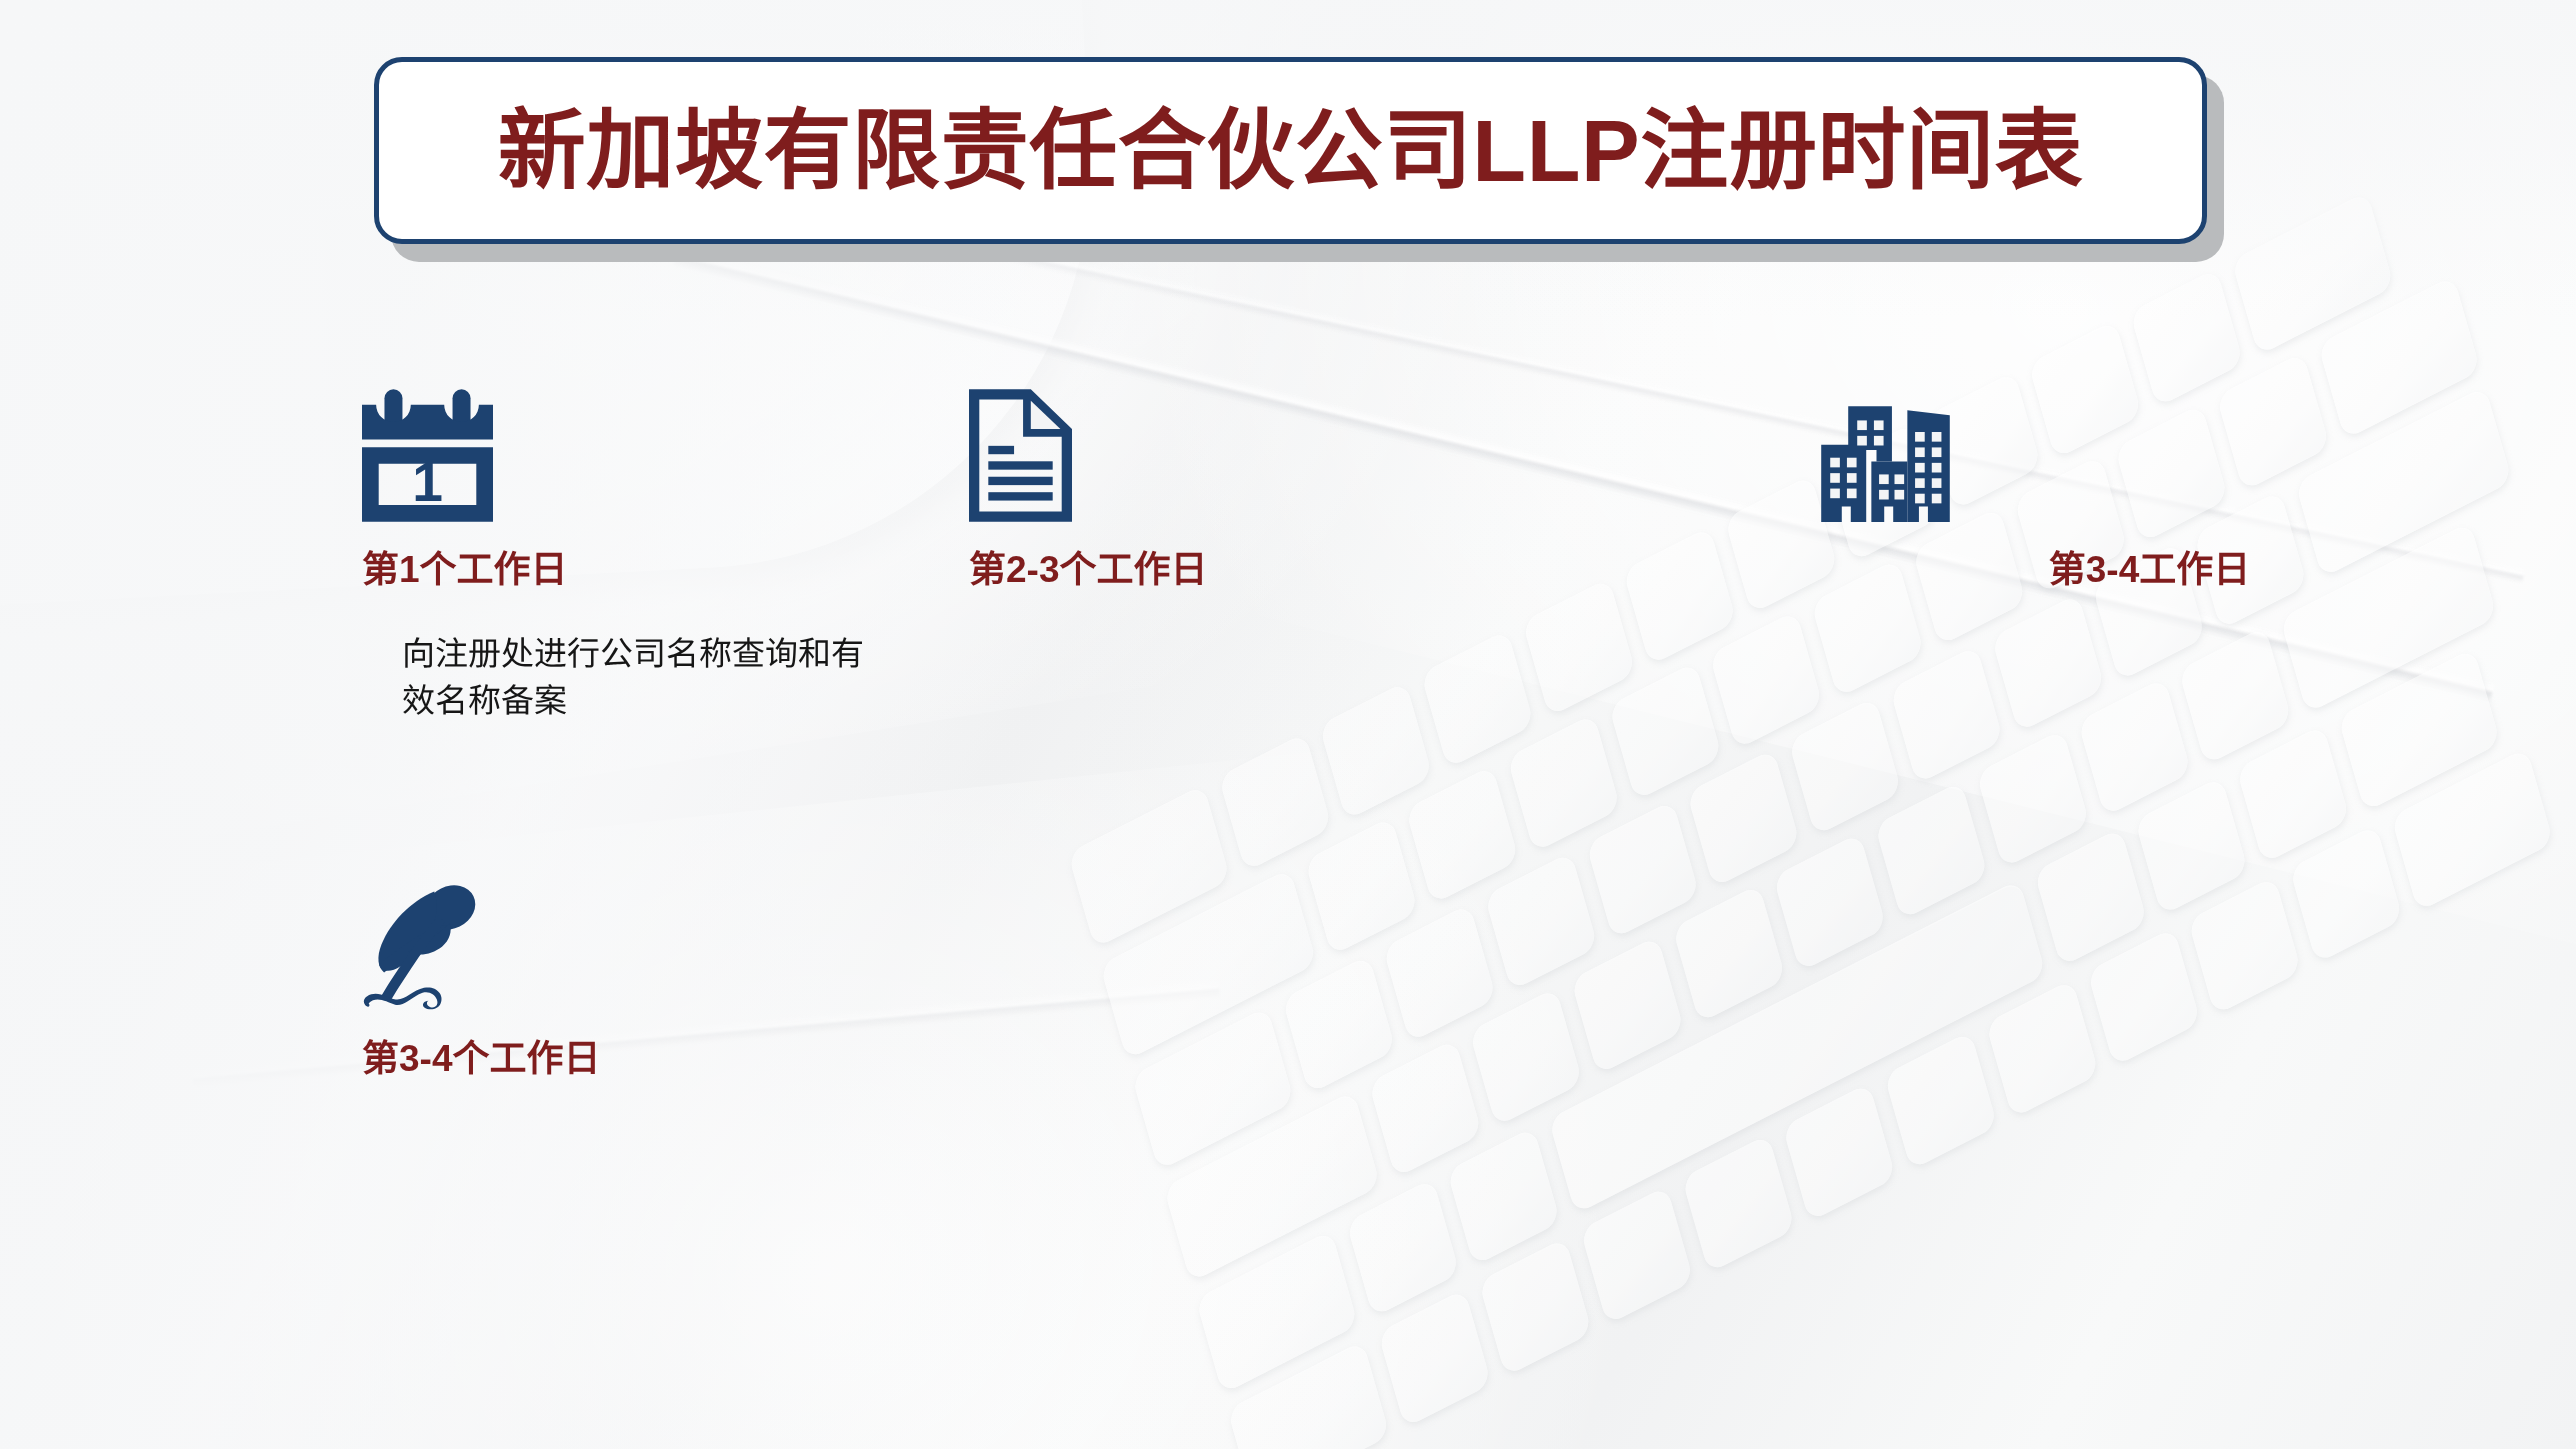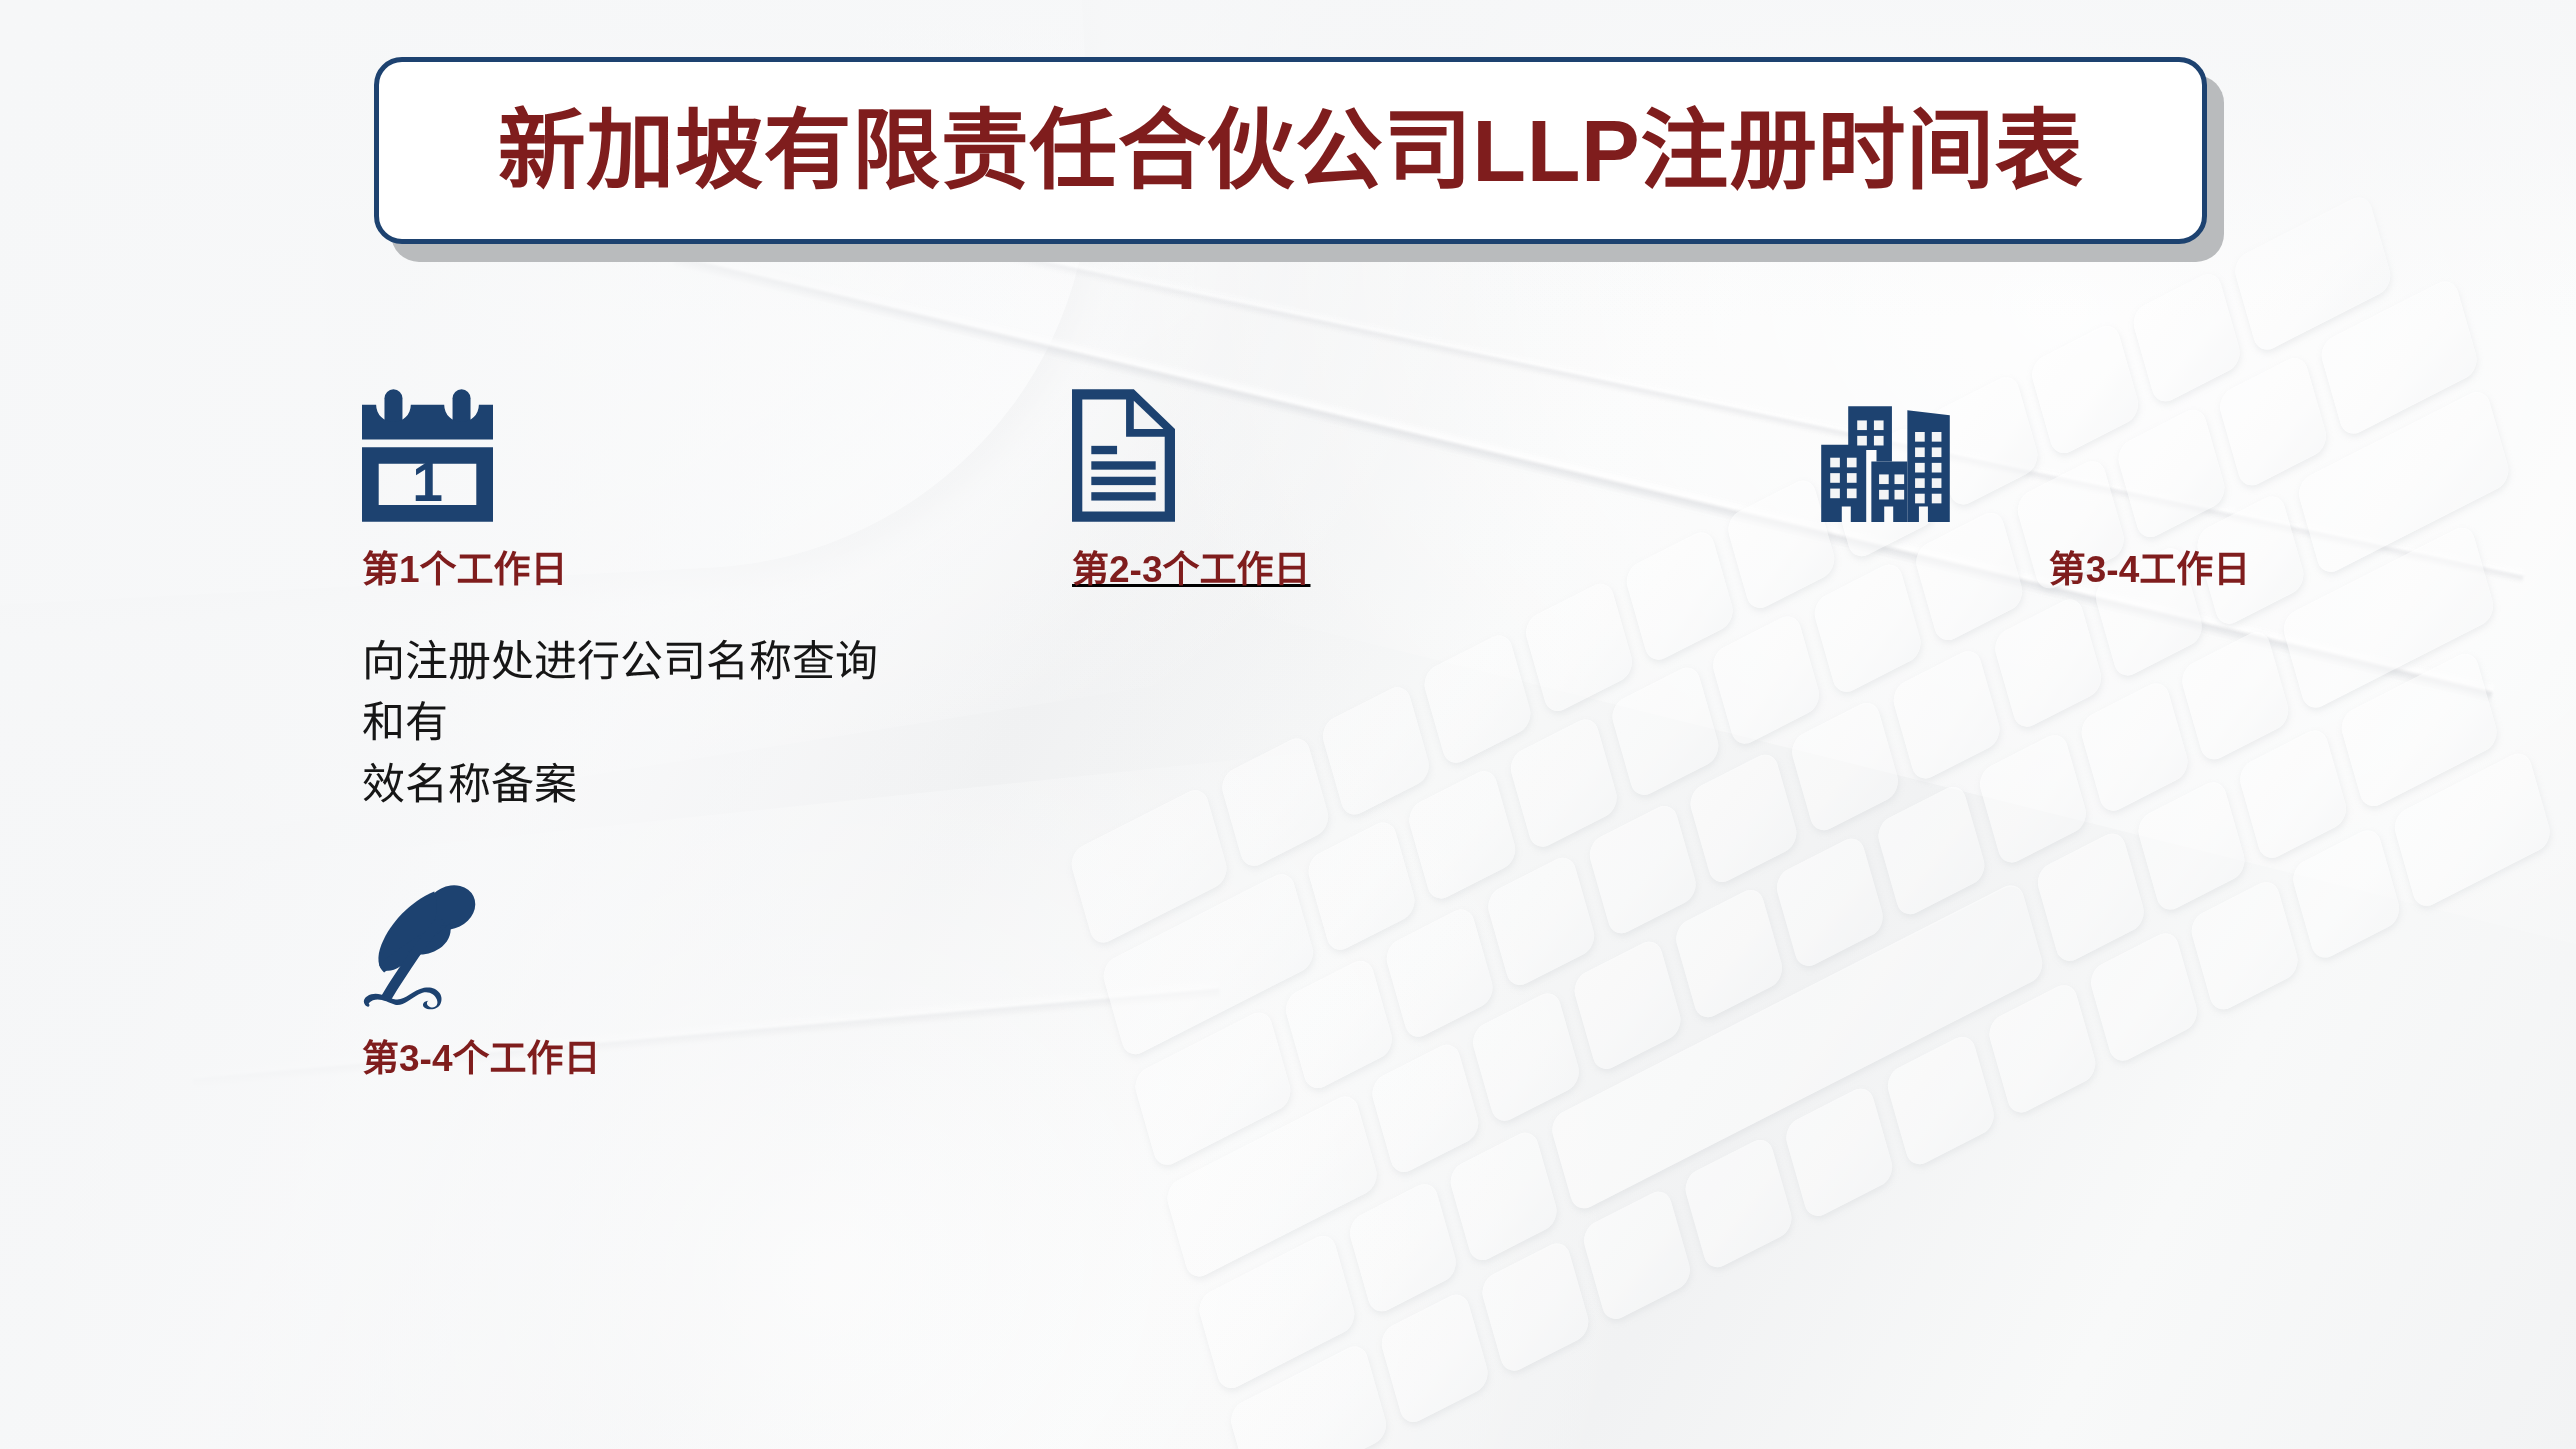--- a/index.html
+++ b/index.html
@@ -173,47 +173,48 @@
   }
   .step-row {
     position: relative;
     height: 489px;
   }
   .step {
     position: absolute;
     width: 657px;
   }
   .col-1 { left: 362px; }
-  .col-2 { left: 1072px; text-decoration: underline; }
+  .col-2 { left: 969px; }
   .col-3 { left: 1821px; text-align: center; }
 
   .icon-slot {
     height: 161px;
     display: flex;
     align-items: flex-end;
     margin-bottom: 27px;
   }
   .icon-slot svg { display: block; }
 
   .step-heading {
     font-size: 37px;
     font-weight: 700;
     color: #7f1d1d;
     line-height: 1.12;
     margin-bottom: 41px;
     letter-spacing: 0px;
     white-space: nowrap;
   }
   .step-body {
-    font-size: 43px;
+    font-size: 33px;
     font-weight: 400;
     color: #161616;
     line-height: 1.42;
     width: 535px;
     white-space: pre-line;
+    margin-left: 40px;
   }
   .step-body.narrow { width: 525px; }
 </style>
 </head>
 <body>
 
 <div class="bg-root">
   <div class="bg-lid"></div>
   <div class="bg-lid-shade"></div>
   <div class="bg-sweep-a"></div>

